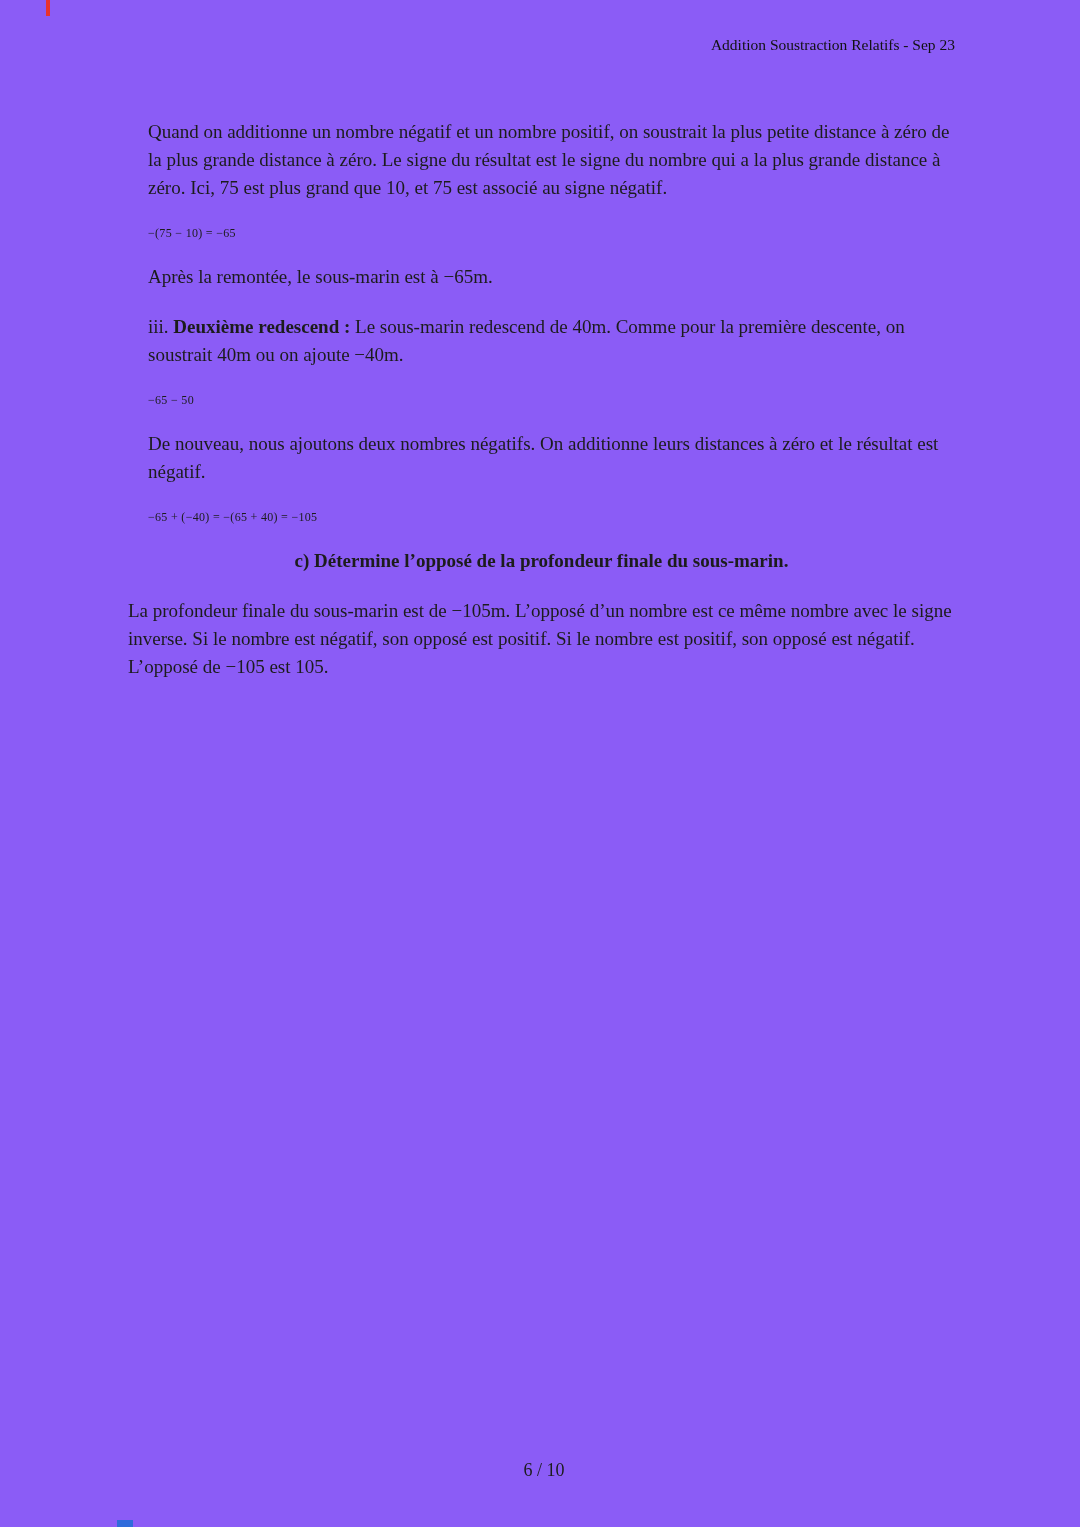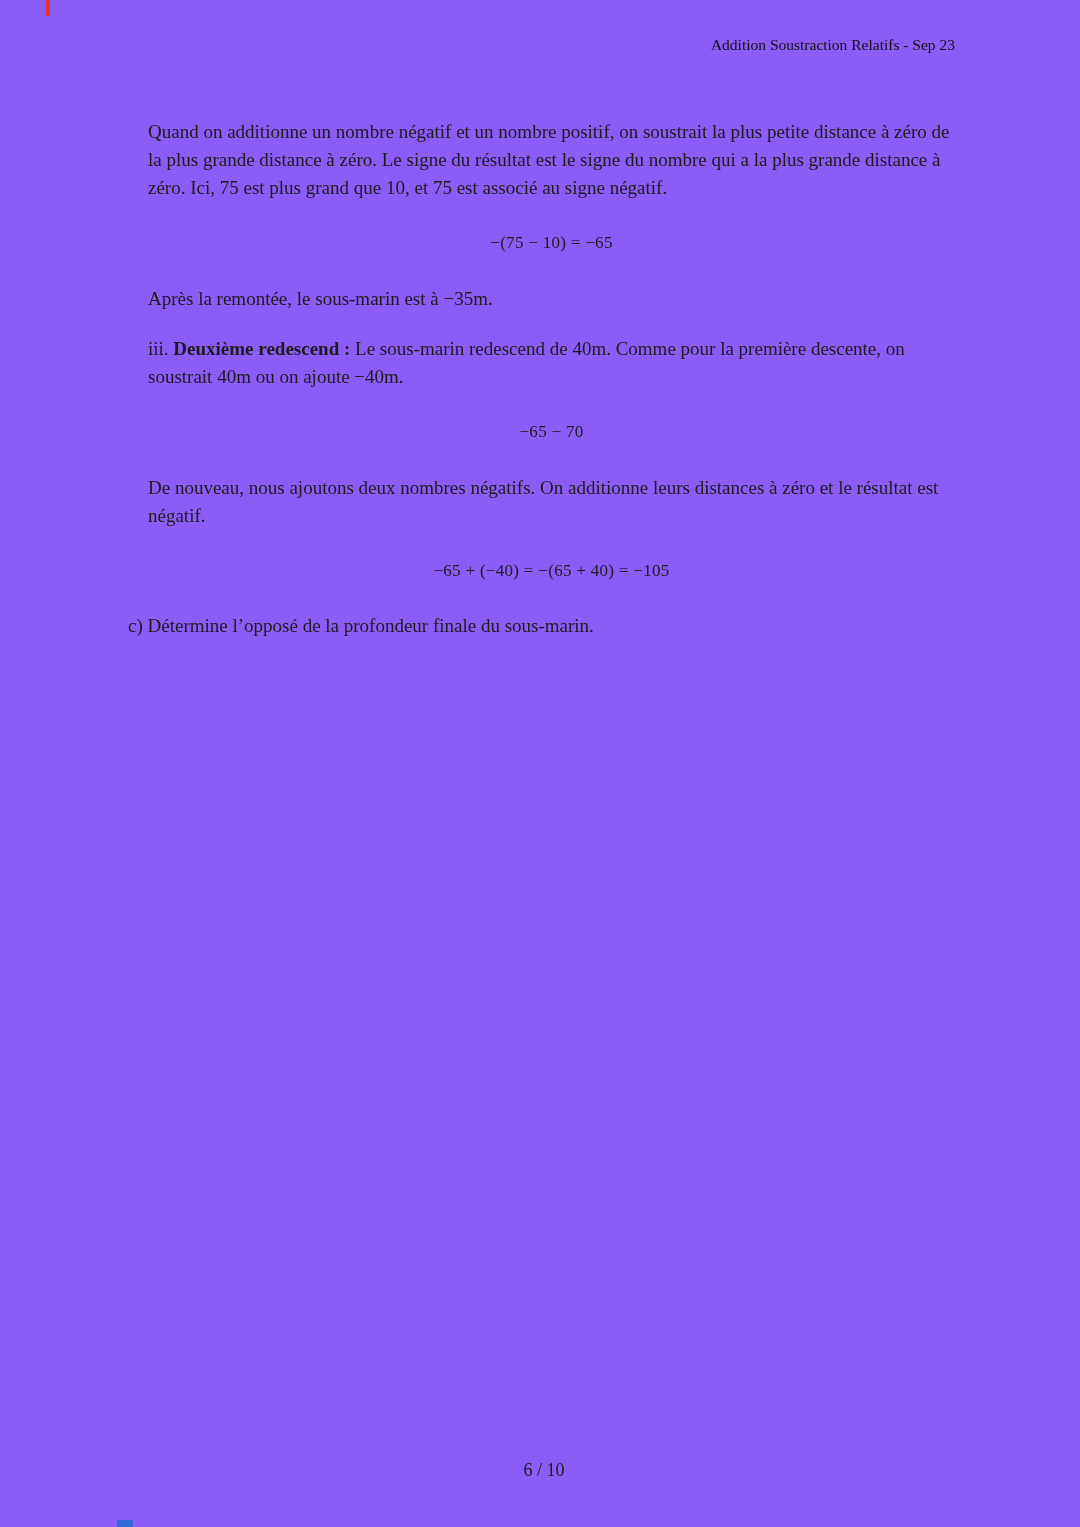--- a/index.html
+++ b/index.html
@@ -29,28 +29,29 @@
   }
   .doc-body {
     position: absolute;
     top: 118px;
     left: 128px;
     right: 125px;
   }
   .doc-body p { margin: 0 0 1.2em 0; }
   .indented { margin-left: 20px; }
   p.math {
-    text-align: center;
+    text-align: left;
     margin: 1.7em 0;
     letter-spacing: 0.3px;
-    font-size: 17px;
+    font-size: 12px;
   }
   .bold-heading {
-    font-weight: normal;
+    font-weight: bold;
     margin: 1.15em 0 0.5em 0;
+    text-align: center;
   }
   .step-title { font-weight: bold; }
   .doc-footer {
     position: absolute;
     bottom: 44px;
     left: 8px;
     right: 0;
     text-align: center;
     font-size: 18px;
     color: #1c1c1c;
@@ -83,35 +84,36 @@
     <span>Addition Soustraction Relatifs - Sep 23</span>
   </header>
 
   <main class="doc-body">
 
     <section class="indented">
       <p>Quand on additionne un nombre négatif et un nombre positif, on soustrait la plus petite distance à zéro de la plus grande distance à zéro. Le signe du résultat est le signe du nombre qui a la plus grande distance à zéro. Ici, 75 est plus grand que 10, et 75 est associé au signe négatif.</p>
 
       <p class="math">−(75 − 10) = −65</p>
 
-      <p>Après la remontée, le sous-marin est à −35m.</p>
+      <p>Après la remontée, le sous-marin est à −65m.</p>
 
       <p><span>iii. </span><span class="step-title">Deuxième redescend :</span><span> Le sous-marin redescend de 40m. Comme pour la première descente, on soustrait 40m ou on ajoute −40m.</span></p>
 
-      <p class="math">−65 − 70</p>
+      <p class="math">−65 − 50</p>
 
       <p>De nouveau, nous ajoutons deux nombres négatifs. On additionne leurs distances à zéro et le résultat est négatif.</p>
 
       <p class="math">−65 + (−40) = −(65 + 40) = −105</p>
 
     </section>
 
     <section>
       <p class="bold-heading">c) Détermine l’opposé de la profondeur finale du sous-marin.</p>
 
+      <p>La profondeur finale du sous-marin est de −105m. L’opposé d’un nombre est ce même nombre avec le signe inverse. Si le nombre est négatif, son opposé est positif. Si le nombre est positif, son opposé est négatif. L’opposé de −105 est 105.</p>
 
     </section>
 
   </main>
 
   <footer class="doc-footer">
     <span>6 / 10</span>
   </footer>
 
 </div>

